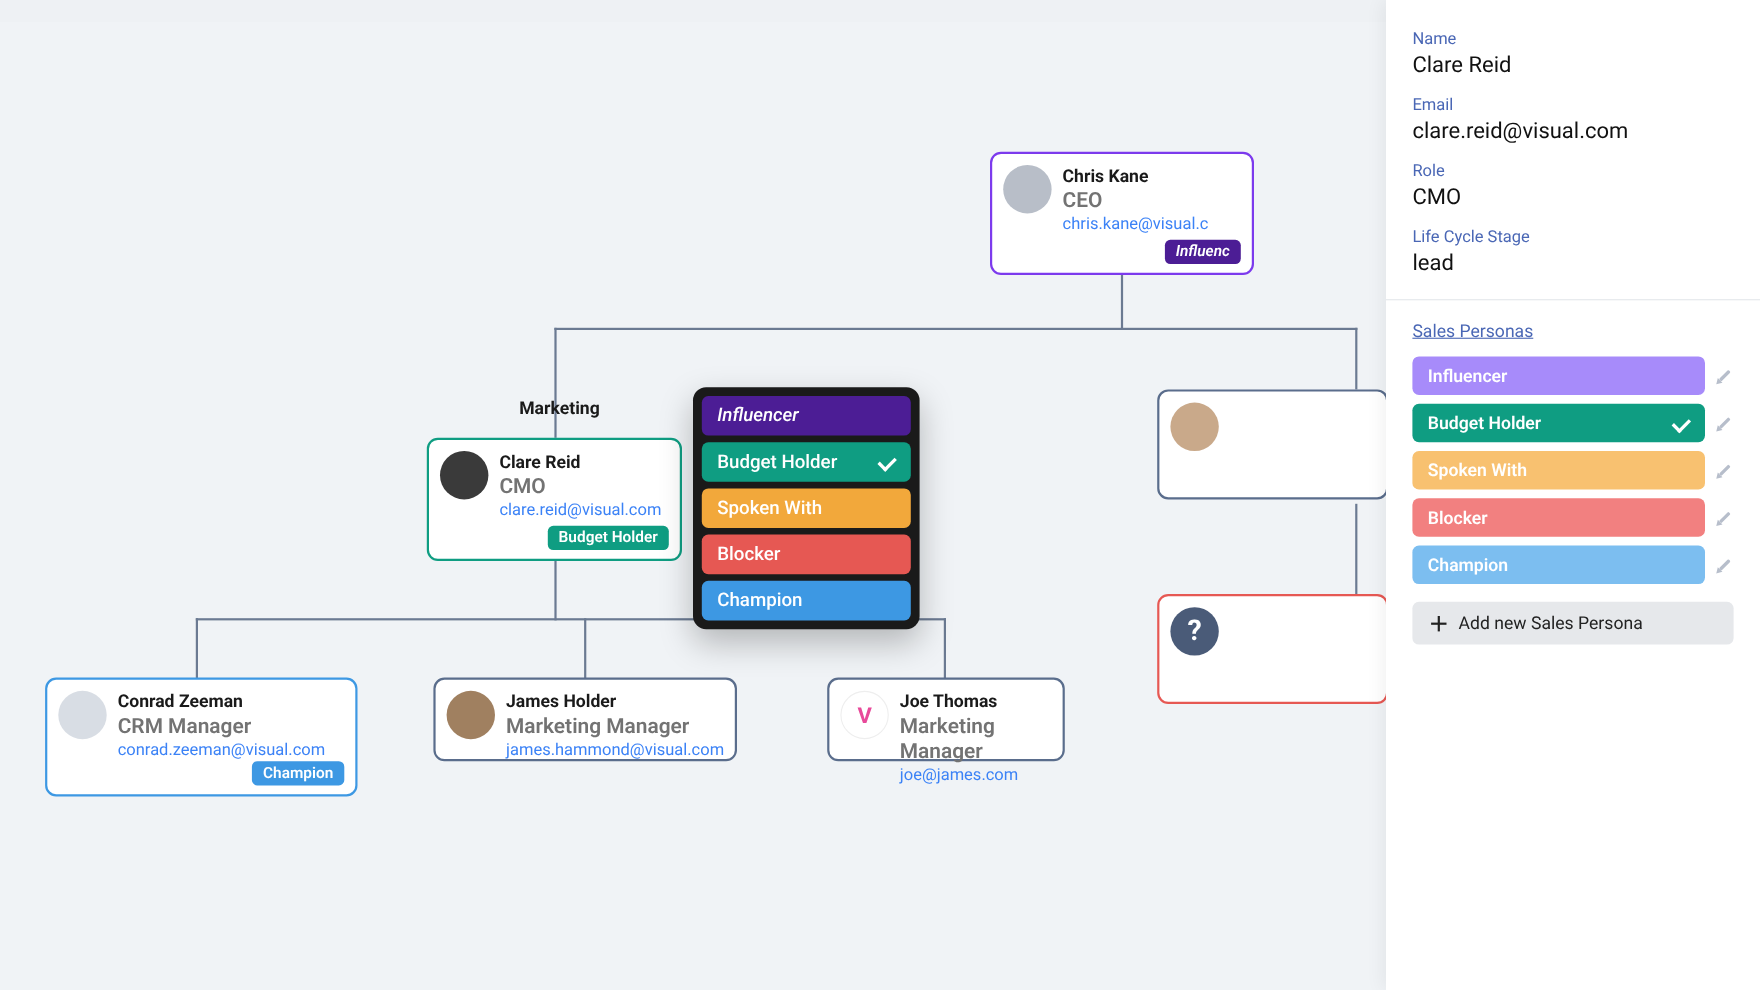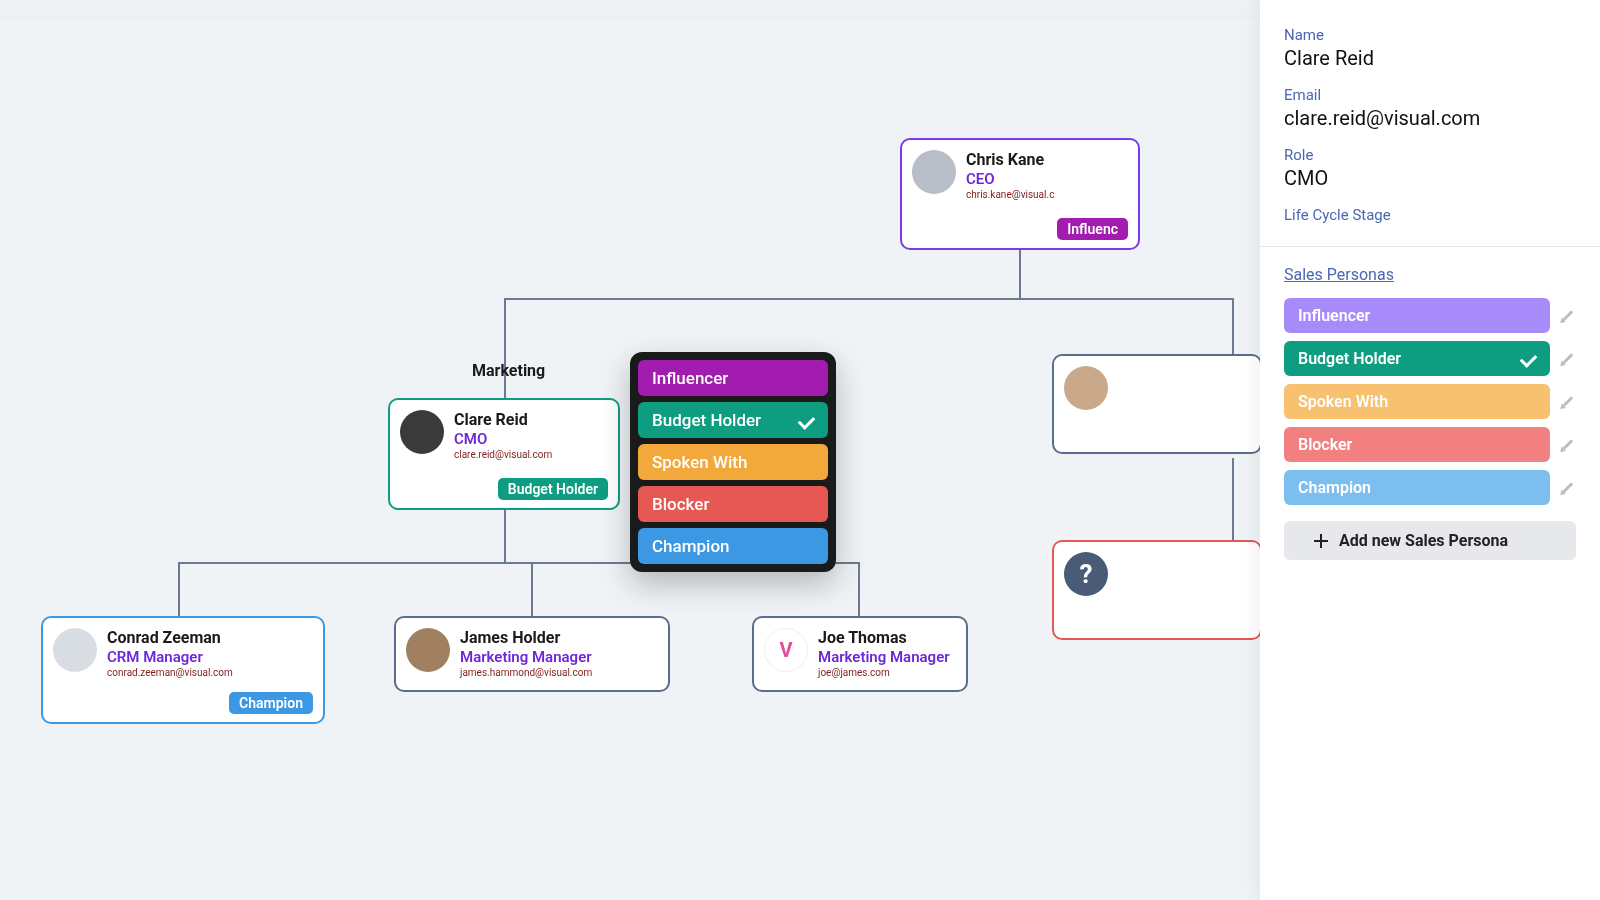--- a/index.html
+++ b/index.html
@@ -35,22 +35,22 @@
   }
   .card .avatar {
     width: 44px; height: 44px; border-radius: 50%;
     background: #ccc center/cover no-repeat;
     flex: 0 0 44px;
     display:flex;align-items:center;justify-content:center;
     color:#fff;font-weight:700;font-size:26px;
   }
   .card .info { flex: 1; }
   .card .name { font-weight: 700; color: #1a1a1a; font-size: 16px; }
-  .card .role { color: #6d28d9; font-weight: 600; font-size: 15px; margin-top:1px;}
-  .card .email { color: #7f1d1d; font-size: 10px; margin-top:1px; white-space:nowrap;}
+  .card .role { color: #737373; font-weight: 600; font-size: 19px; margin-top:1px;}
+  .card .email { color: #3b82f6; font-size: 15px; margin-top:1px; white-space:nowrap;}
   .card .badge {
     position: absolute;
     bottom: 8px; right: 10px;
     color: #fff;
     font-weight: 600;
     font-size: 14px;
     padding: 3px 10px;
     border-radius: 5px;
   }
   .dept-label {
@@ -118,35 +118,35 @@
   }
   .edit-icon::after {
     content:"";position:absolute;width:0;height:0;
     border-left:3px solid transparent;border-right:3px solid transparent;
     border-top:5px solid #b7becb;
     transform:rotate(45deg);top:11px;left:-1px;
   }
   .add-persona {
     margin-top:16px;
     background:#e6e8eb;color:#222;
-    padding:10px 29px;border-radius:6px;
+    padding:10px 16px;border-radius:6px;
     display:flex;align-items:center;gap:10px;
-    font-size:16px;cursor:pointer;font-weight:bold;
+    font-size:16px;cursor:pointer;
   }
   .plus-icon {
     width:16px;height:16px;position:relative;flex:0 0 16px;
   }
   .plus-icon::before,.plus-icon::after{
     content:"";position:absolute;background:#222;
   }
   .plus-icon::before{left:7px;top:1px;width:2px;height:14px;}
   .plus-icon::after{top:7px;left:1px;height:2px;width:14px;}
 
   
-  .c-influencer{background:#a21caf;}
+  .c-influencer{background:#4c1d95;font-style:italic;}
   .c-budget{background:#0f9d82;gap:31px;}
   .c-spoken{background:#f2a83b;}
   .c-blocker{background:#e65853;}
   .c-champion{background:#3d98e3;}
   .c-influencer-lt{background:#a78bfa;}
   .c-spoken-lt{background:#f8c170;}
   .c-blocker-lt{background:#f28080;}
   .c-champion-lt{background:#7cbef0;}
 
   .card.border-purple{border-color:#7c3aed;}
@@ -256,20 +256,21 @@
   <div class="field-label" style="margin-top:0;">Name</div>
   <div class="field-value">Clare Reid</div>
 
   <div class="field-label">Email</div>
   <div class="field-value">clare.reid@visual.com</div>
 
   <div class="field-label">Role</div>
   <div class="field-value">CMO</div>
 
   <div class="field-label">Life Cycle Stage</div>
+  <div class="field-value">lead</div>
 
 
   <div class="divider"></div>
 
   <div class="section-label">Sales Personas</div>
 
   <div class="persona-list">
     <div class="persona-row">
       <div class="persona-pill c-influencer-lt">
           <span>Influencer</span>

